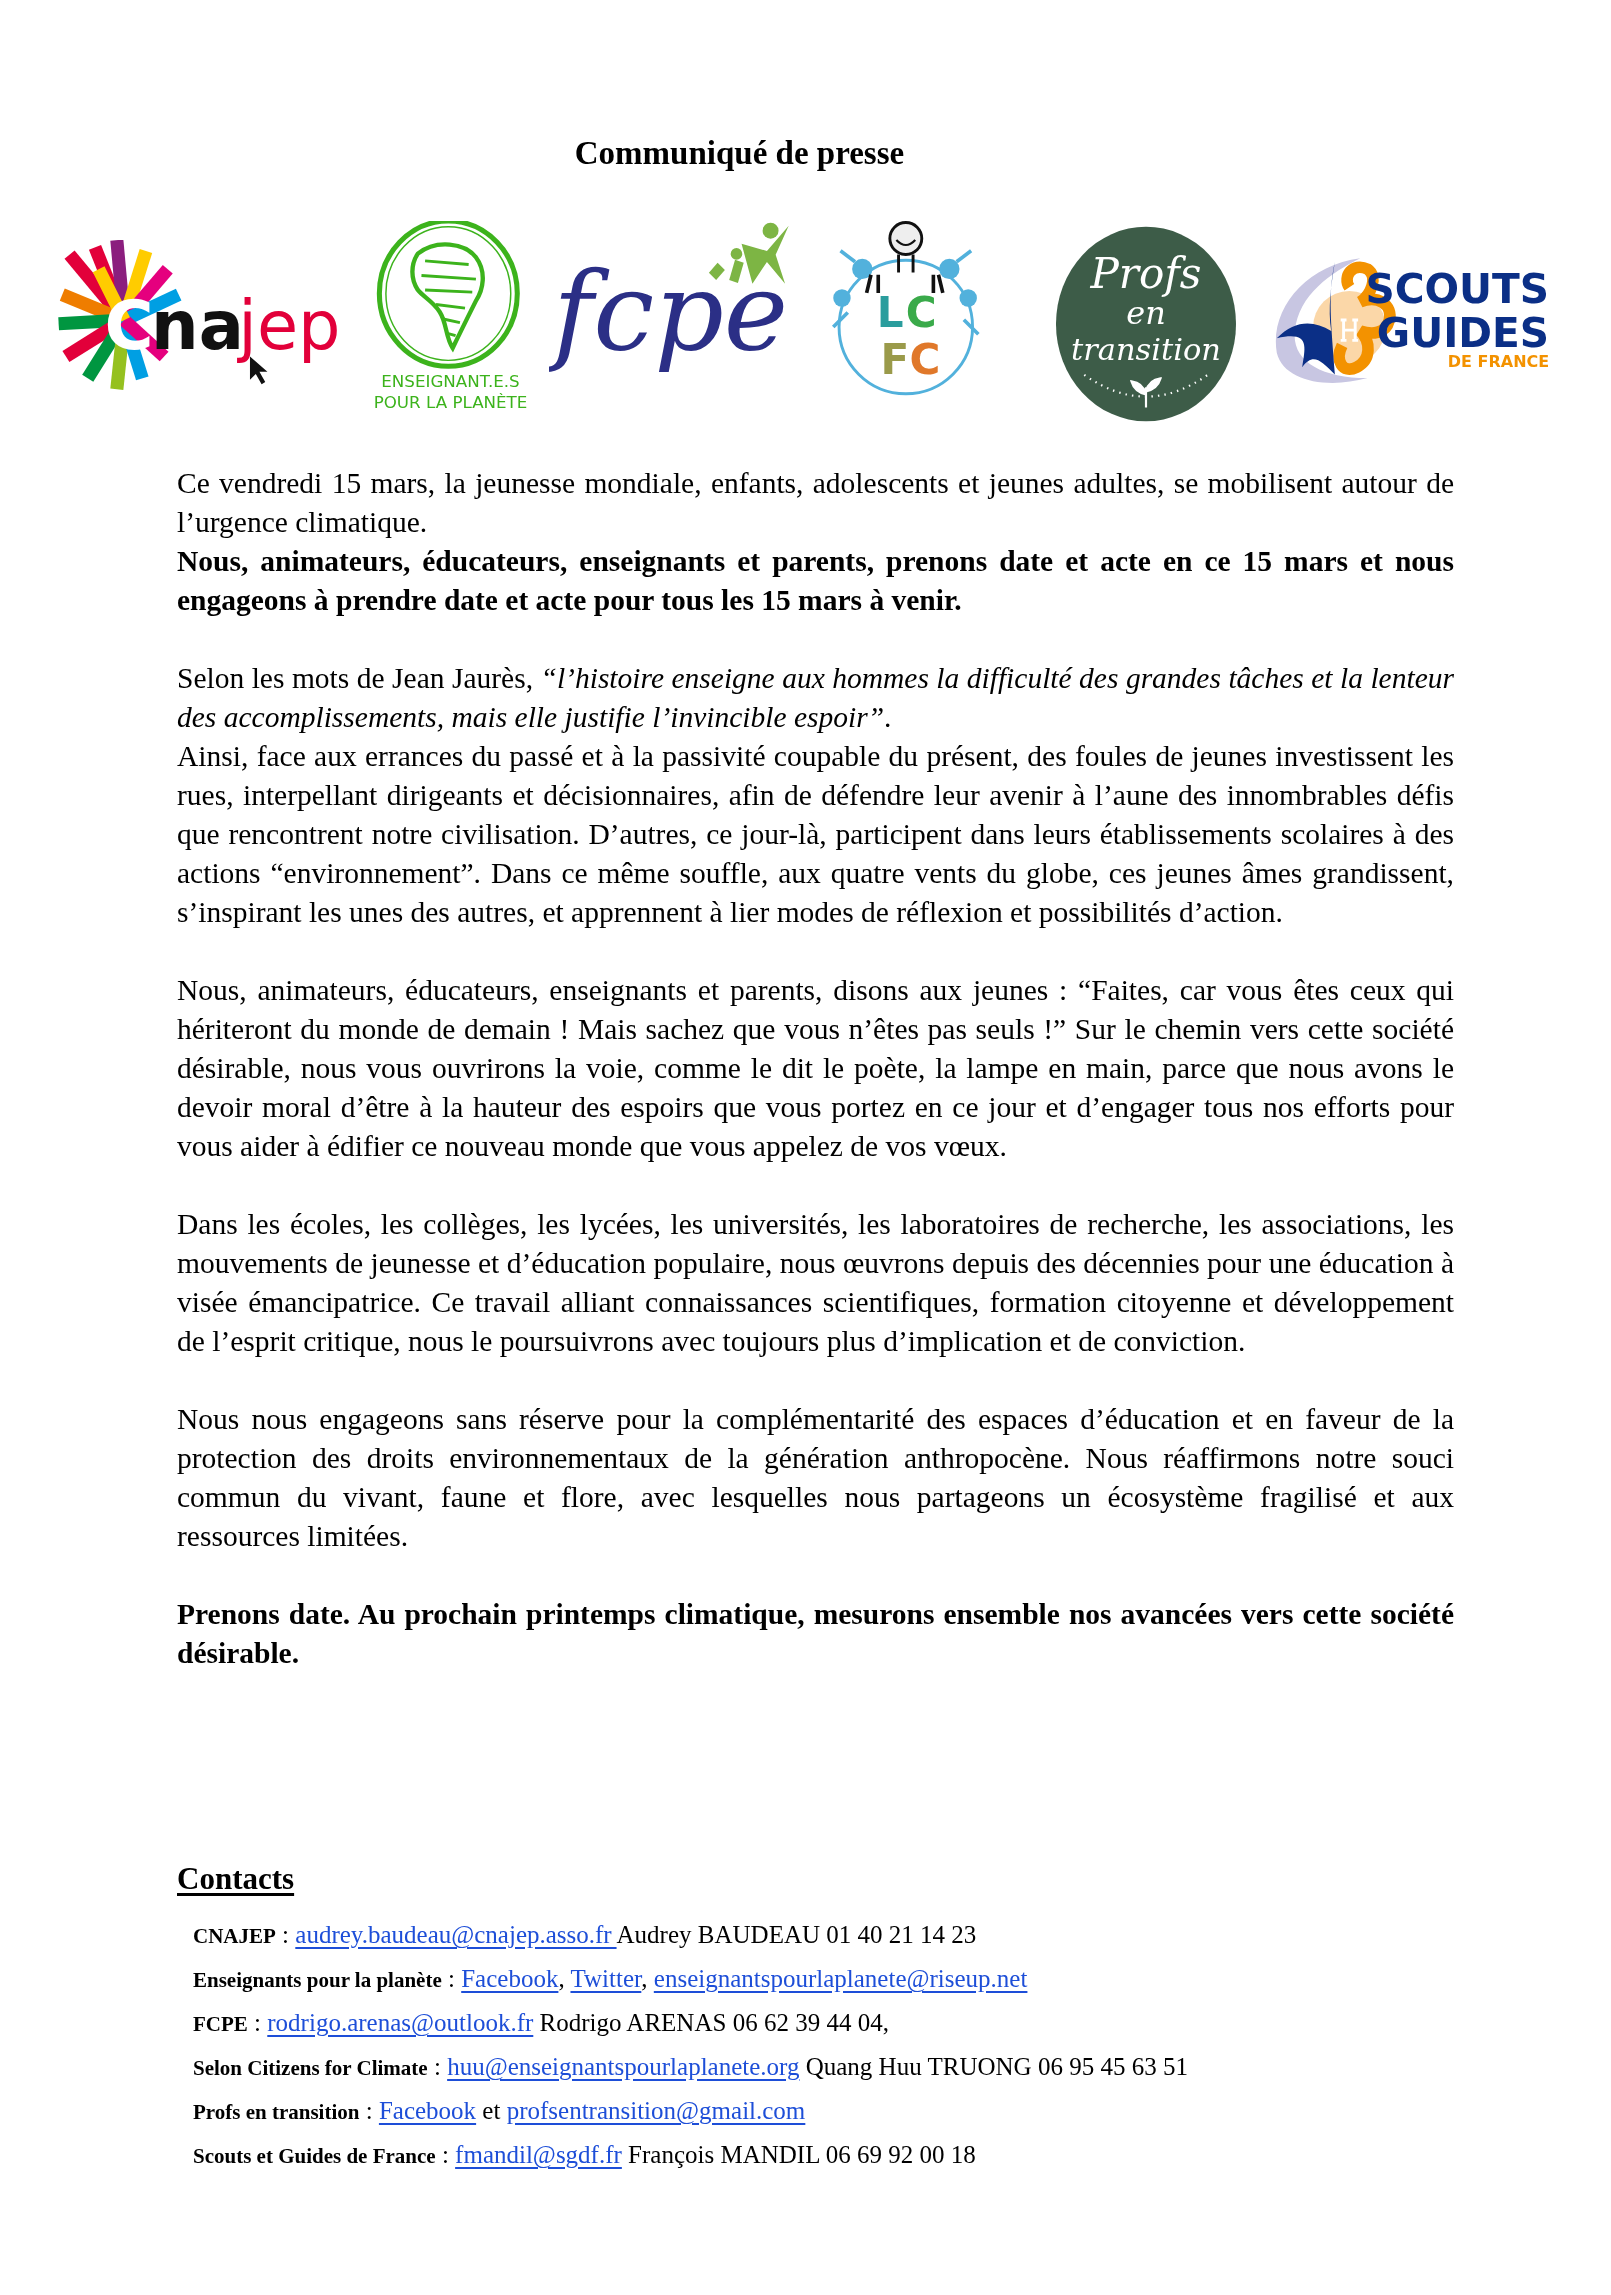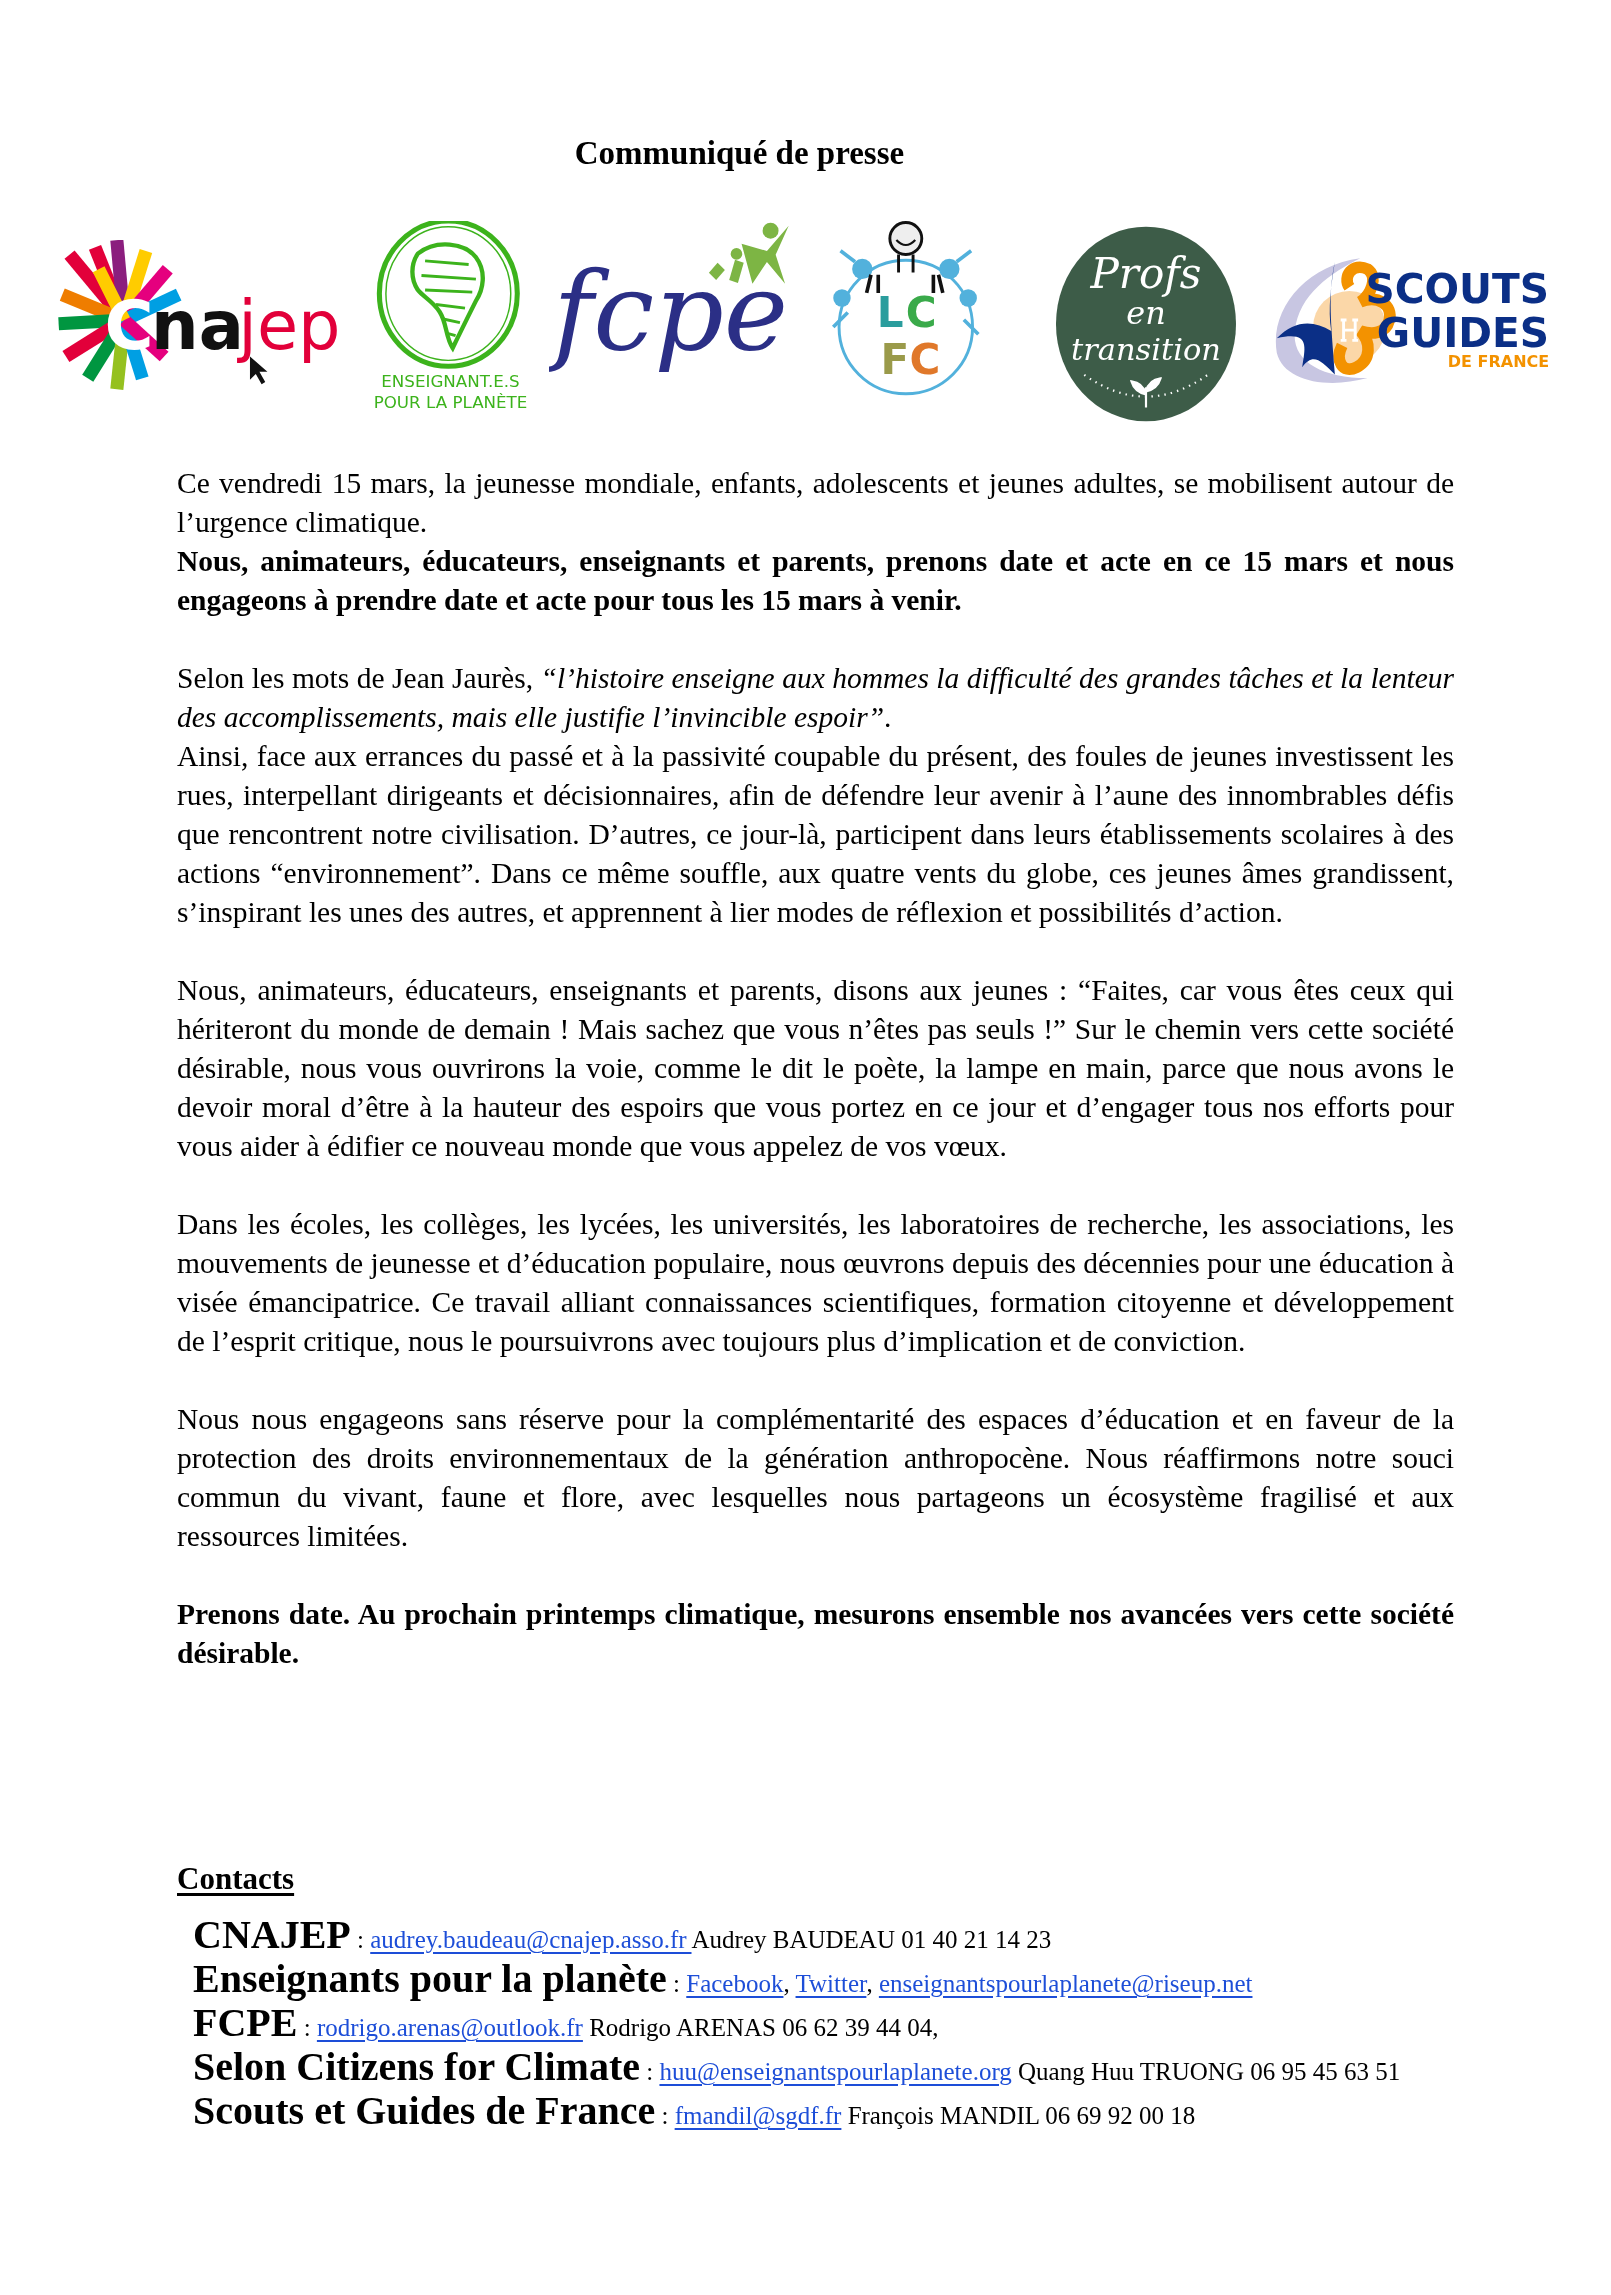--- a/index.html
+++ b/index.html
@@ -62,21 +62,21 @@
       width: 1309px;
     }
     .contact-line {
       height: 44px;
       line-height: 44px;
       white-space: nowrap;
       font-size: 25px;
     }
     .contact-org {
       font-weight: bold;
-      font-size: 40px;
+      font-size: 21px;
       margin-top: 45px;
     }
     .contact-link {
       text-decoration: underline;
       text-underline-offset: 3.6px;
       color: #1d4ed8;
     }
   </style>
 </head>
 <body>
@@ -196,16 +196,19 @@
   <div class="contact-line">
     <span class="contact-org">Enseignants pour la planète</span><span> : </span><a class="contact-link">Facebook</a><span>, </span><a class="contact-link">Twitter</a><span>, </span><a class="contact-link">enseignantspourlaplanete@riseup.net</a>
   </div>
   <div class="contact-line">
     <span class="contact-org">FCPE</span><span> : </span><a class="contact-link">rodrigo.arenas@outlook.fr</a><span> Rodrigo ARENAS 06 62 39 44 04,</span>
   </div>
   <div class="contact-line">
     <span class="contact-org">Selon Citizens for Climate</span><span> : </span><a class="contact-link">huu@enseignantspourlaplanete.org</a><span> Quang Huu TRUONG 06 95 45 63 51</span>
   </div>
   <div class="contact-line">
+    <span class="contact-org">Profs en transition</span><span> : </span><a class="contact-link">Facebook</a><span> et </span><a class="contact-link">profsentransition@gmail.com</a>
+  </div>
+  <div class="contact-line">
     <span class="contact-org">Scouts et Guides de France</span><span> : </span><a class="contact-link">fmandil@sgdf.fr</a><span> François MANDIL 06 69 92 00 18</span>
   </div>
 </div>
 
 
 </body></html>

